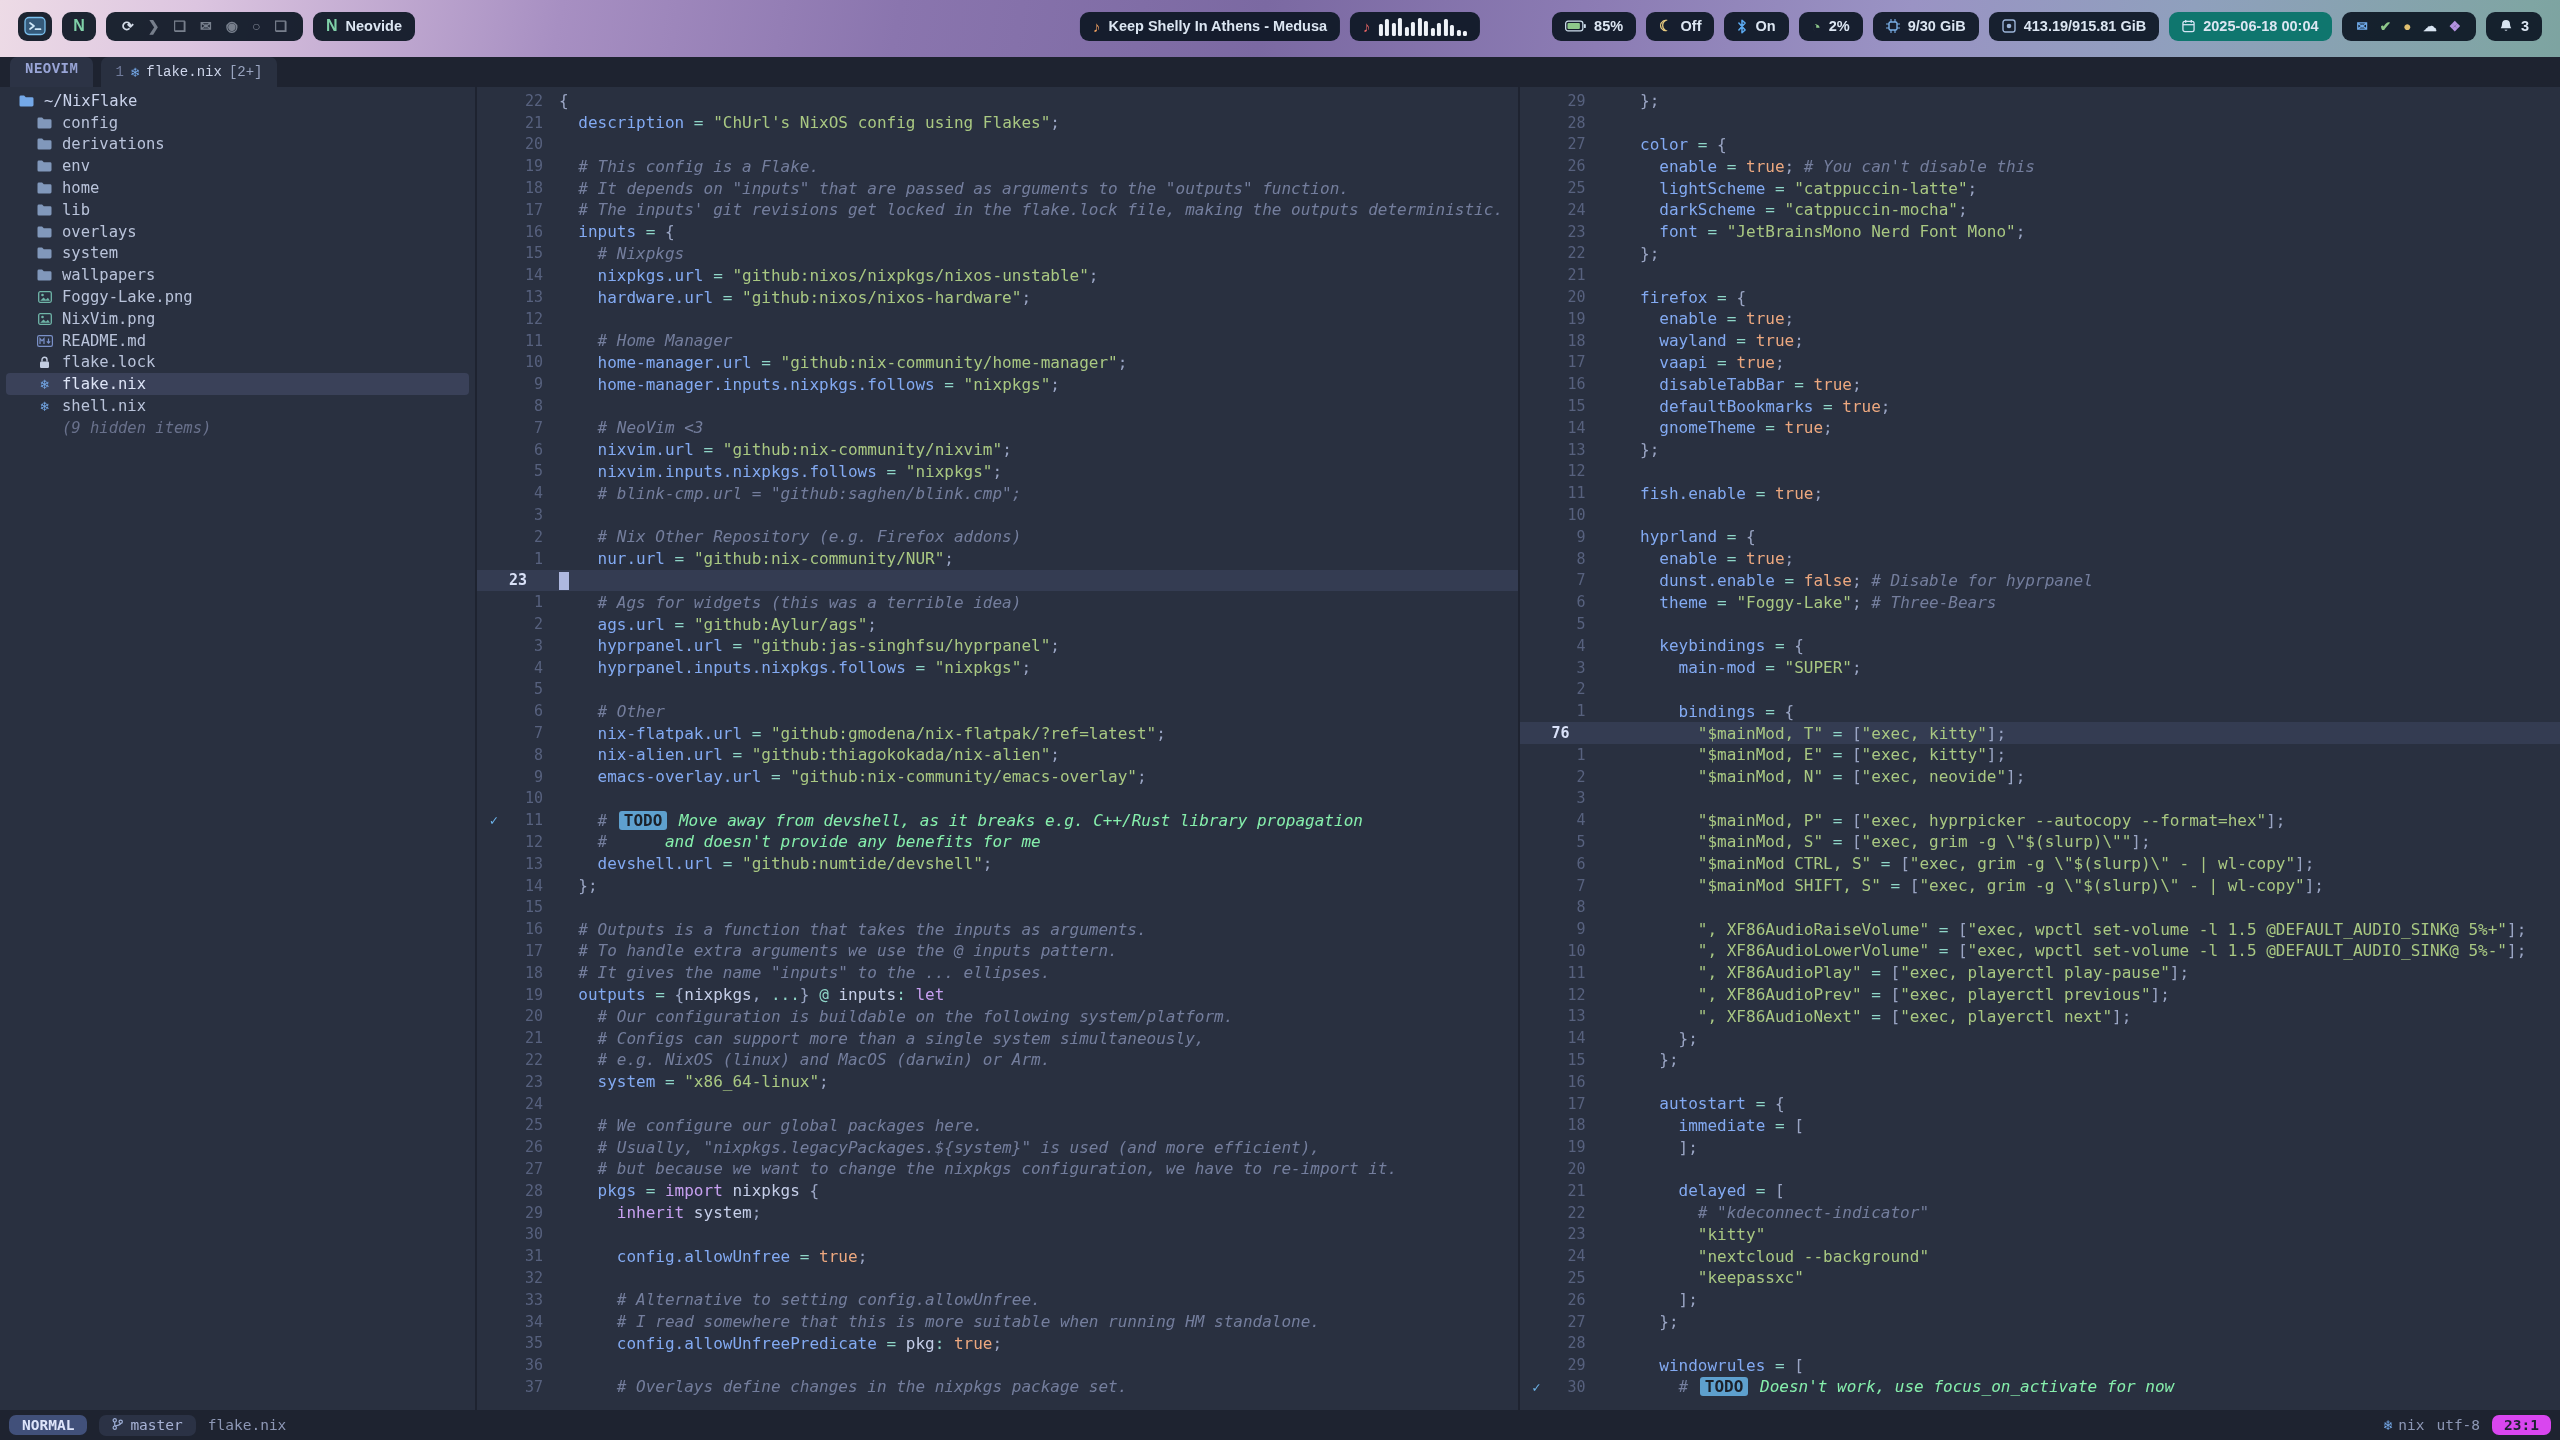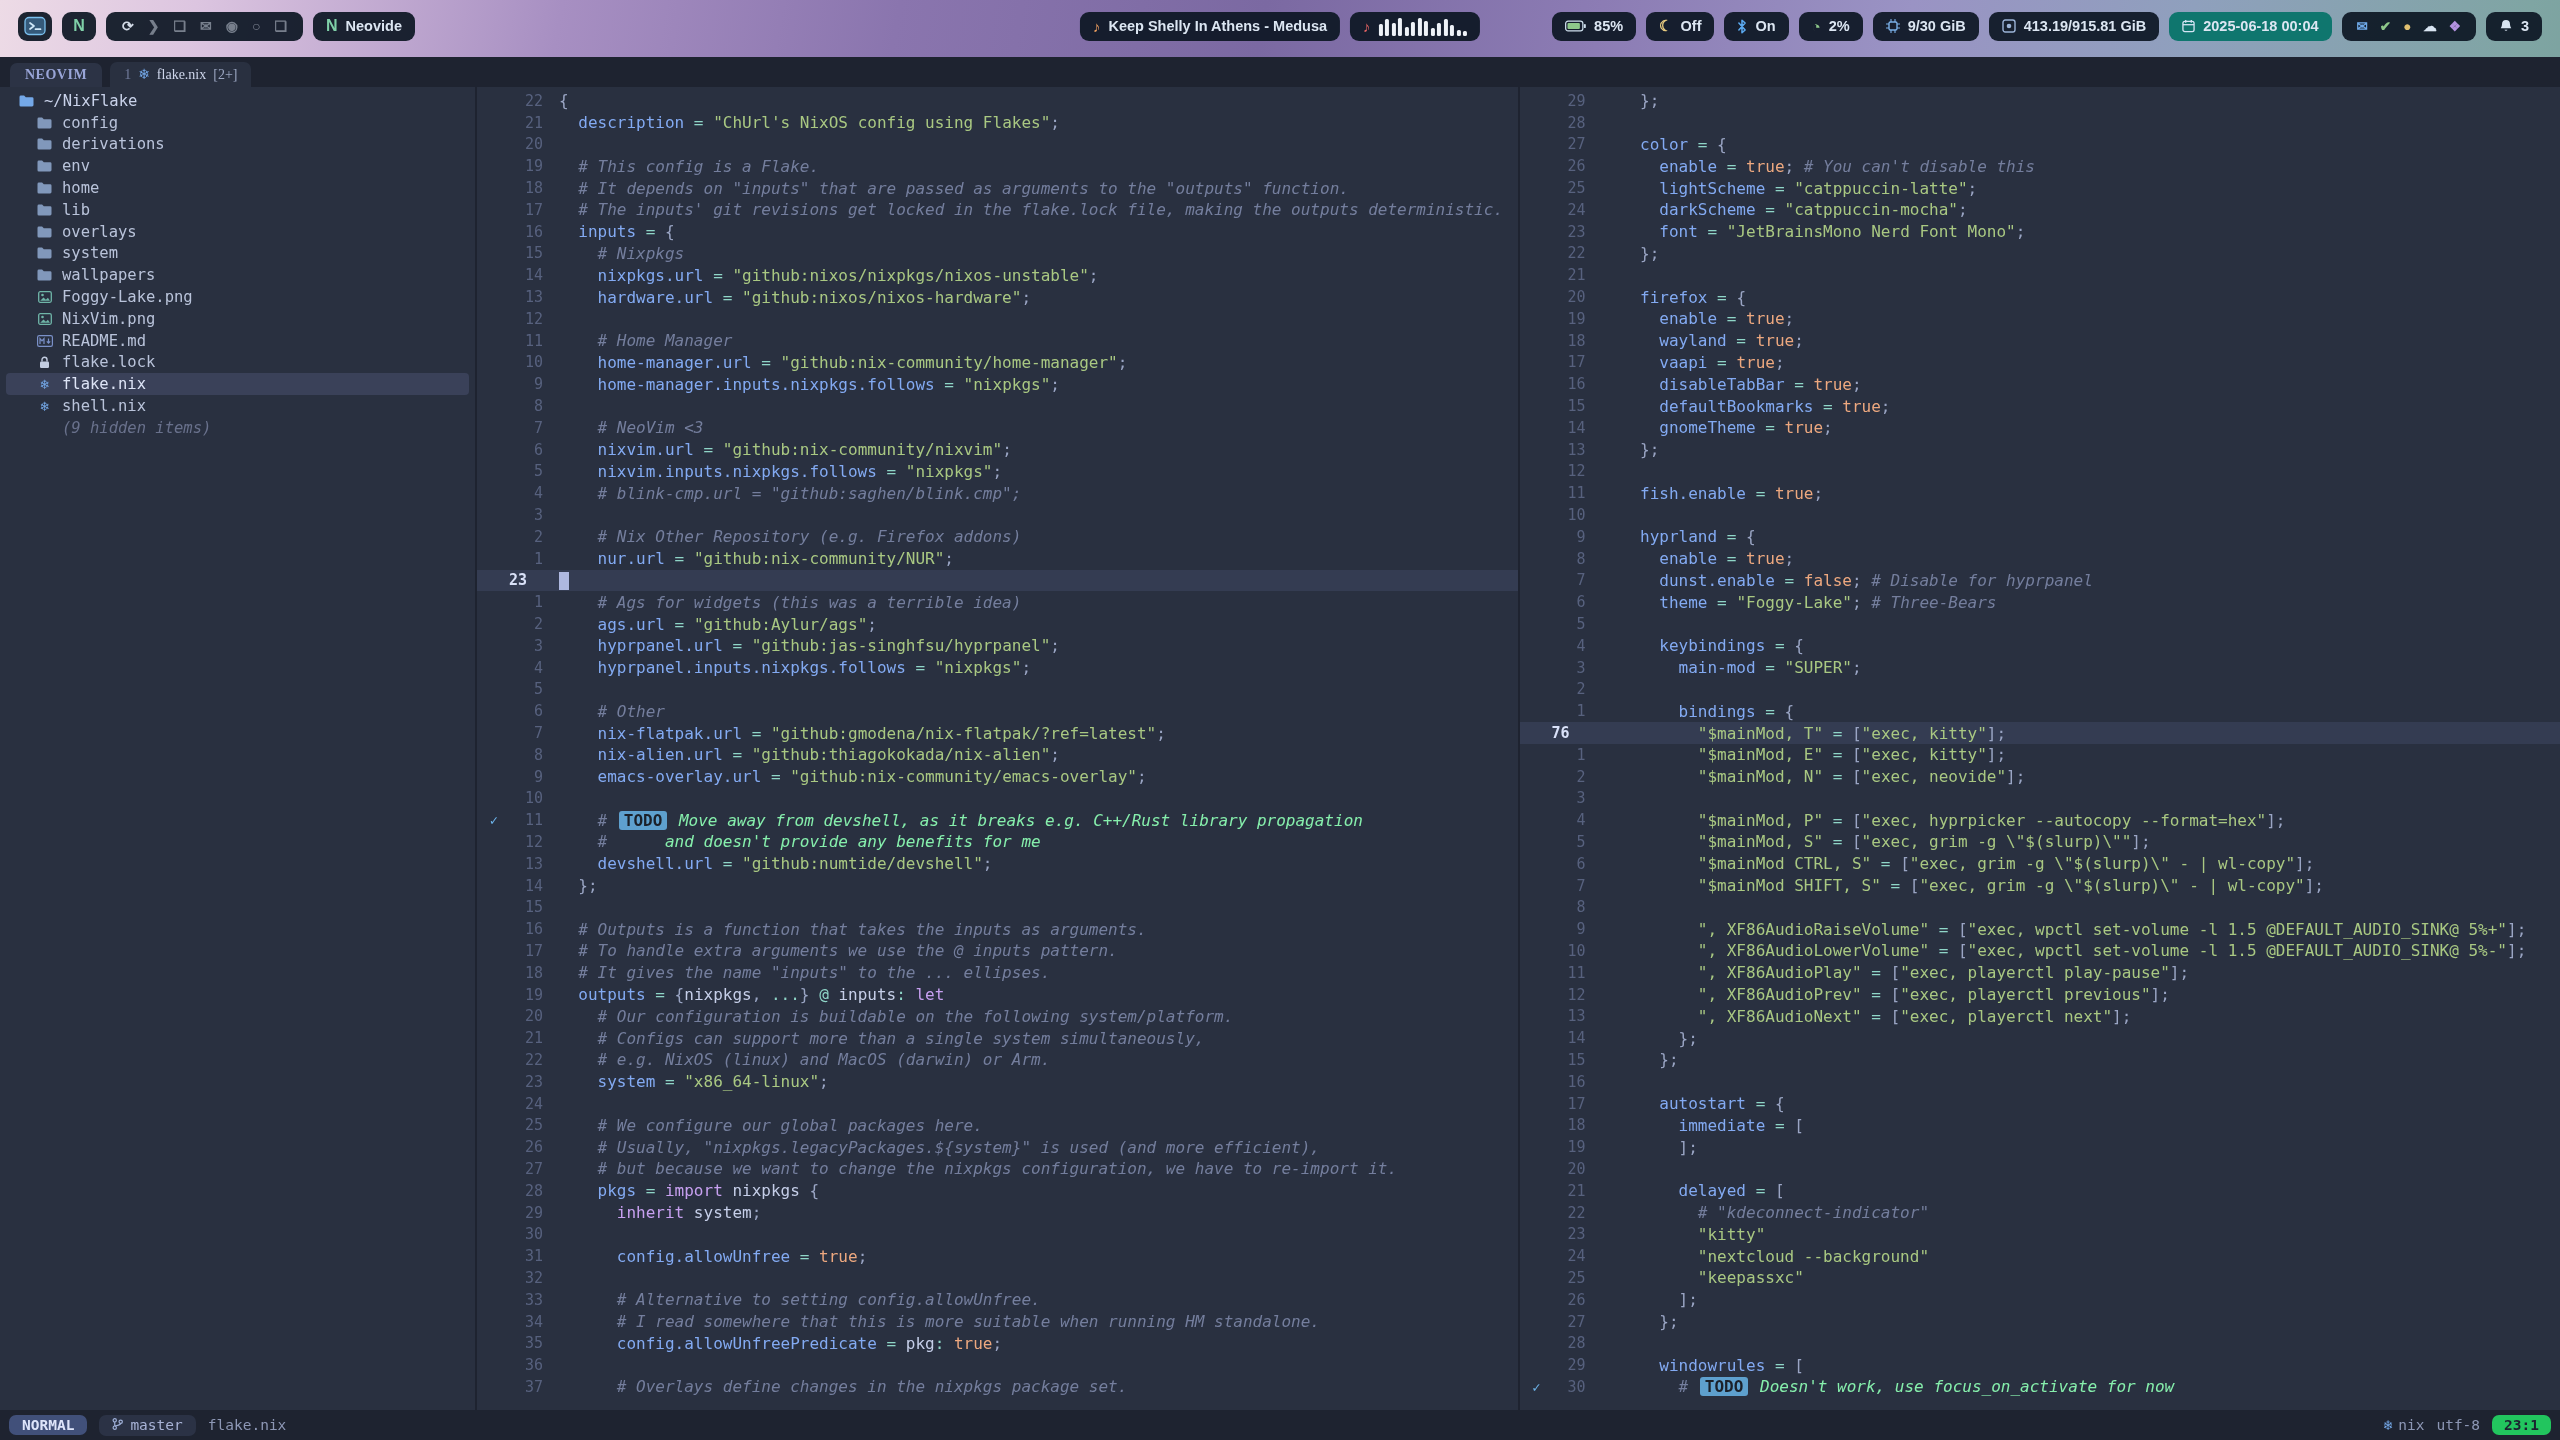--- a/index.html
+++ b/index.html
@@ -21,21 +21,21 @@
 .note.o{color:#f0a060;font-size:15px}
 .note.r{color:#e86464;font-size:15px}
 .bars{display:flex;align-items:flex-end;gap:2.5px;height:20px}
 .bar{width:4px;background:#eef2f8;border-radius:1.5px;display:inline-block}
 .ticon{display:inline-flex;align-items:center;justify-content:center}
 .ticon.moon{color:#e8cc80;font-size:15px}
 .ticon.cpu{color:#8ec88a;font-size:15px}
 .tray{font-size:13.5px;margin:0 2px}
 
 .nvim{position:absolute;top:57px;left:0;right:0;bottom:0;background:#293040;display:flex;flex-direction:column}
-.tabline{height:30px;background:#1e2330;display:flex;align-items:flex-end;gap:8px;padding:0 0 0 10px;font-family:Liberation Serif, serif;flex:none}
+.tabline{height:30px;background:#1e2330;display:flex;gap:8px;padding:0 0 0 10px;font-family:Liberation Mono, monospace;flex:none}
 .nv-label{background:#2c3345;color:#99a5d7;font-weight:bold;font-size:14px;padding:4px 15px;border-radius:7px 7px 0 0;letter-spacing:.5px}
 .buftab{background:#293040;color:#ced6eb;font-size:14px;padding:4px 14px;border-radius:7px 7px 0 0;display:flex;gap:7px;align-items:center}
 .bidx{color:#717c9c}
 .bnix{color:#74a8e8}
 .bmod{color:#9aa5c0}
 .nv-main{flex:1;display:flex;overflow:hidden;font-family:"DejaVu Sans Mono",monospace;font-size:16px}
 
 .sidebar{width:477px;border-right:2px solid #1e2330;padding-top:3px;overflow:hidden;flex:none}
 .tree-row{height:21.8px;display:flex;align-items:center;gap:9px;padding-left:30px;color:#b9c3da;font-size:15.5px;border-radius:4px;margin:0 6px;white-space:nowrap}
 .tree-row.root{padding-left:12px;color:#c9d2ea}
@@ -65,21 +65,21 @@
 .tk-cb{color:#86efac;font-style:italic}
 .tk-t{background:#5ea0ce;color:#1b2029;font-weight:bold;border-radius:3px;padding:0 5px;font-style:normal;margin:0 2px}
 
 .statusline{height:30px;background:#1e2330;display:flex;align-items:center;justify-content:space-between;padding:0 9px;font-family:"DejaVu Sans Mono",monospace;font-size:14.5px;flex:none}
 .sl-left,.sl-right{display:flex;align-items:center;gap:12px}
 .sl-mode{background:#41507a;color:#dde4fa;font-weight:bold;padding:2px 13px;border-radius:7px}
 .sl-branch{background:#2b3245;color:#a8b3d6;padding:2px 13px;border-radius:7px;display:flex;gap:7px;align-items:center}
 .sl-file{color:#8d97b5}
 .sl-ft{display:flex;gap:6px;align-items:center;color:#8d97b5}
 .sl-enc{color:#8d97b5}
-.sl-pos{background:#22c55e;color:#1c2230;font-weight:bold;padding:2px 12px;border-radius:7px}
+.sl-pos{background:#d946ef;color:#1c2230;font-weight:bold;padding:2px 12px;border-radius:7px}
 </style>
 </head>
 <body>
 
 <div class="screen">
 
   <div class="topbar">
     <div class="tb-group tb-left">
       <div class="pill sq">
         <span class="ticon">

